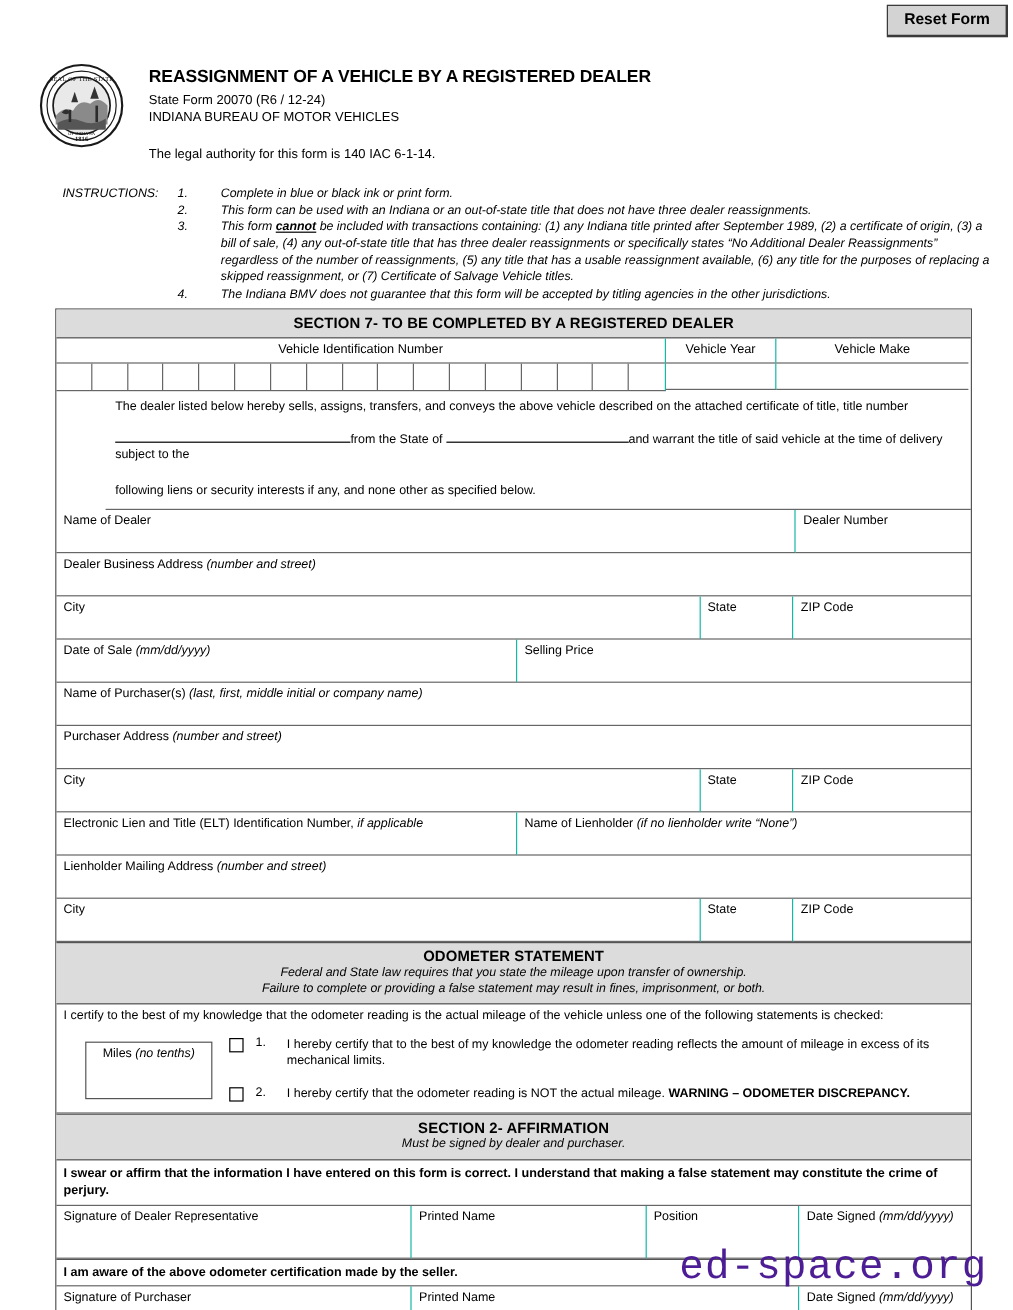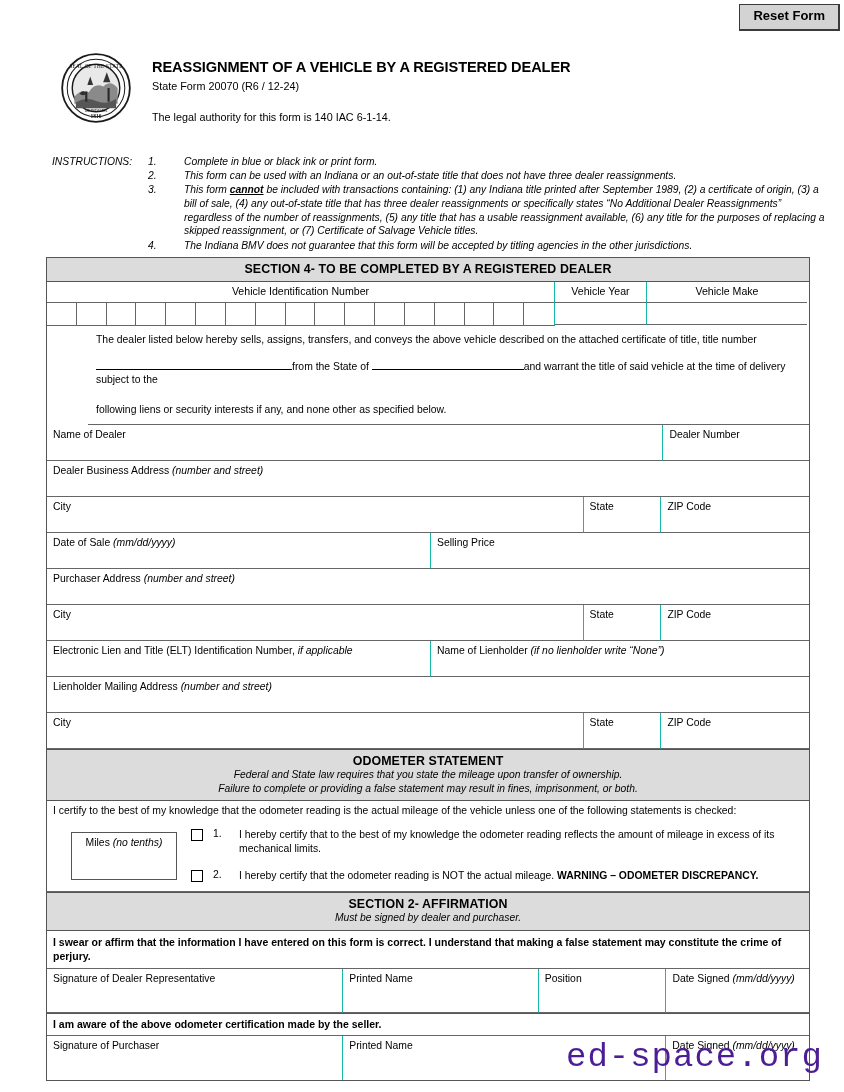--- a/index.html
+++ b/index.html
@@ -31,24 +31,24 @@
     border-right-width: 2px;
     border-bottom-width: 2px;
     color: #000;
     cursor: pointer;
     line-height: 1.15;
   }
 
   
   .header {
     position: absolute;
-    left: 60px; top: 50px;
+    left: 32px; top: 50px;
     width: 760px;
     display: flex;
-    align-items: center;
+    align-items: flex-start;
   }
   .seal {
     width: 72px; height: 76px;
     flex: 0 0 72px;
     margin-right: 20px;
     position: relative;
   }
   .head-text { padding-top: 6px; }
   .form-title {
     font-size: 14.6px;
@@ -248,20 +248,21 @@
       <rect x="66" y="50" width="3" height="19" fill="#2b2b2b"></rect>
       <path d="M27 58 q5 -7 10 0 q-5 4 -10 0z" fill="#2f2f2f"></path>
       <text x="50" y="22" font-size="7.2" font-family="Liberation Serif, serif" fill="#101010" text-anchor="middle" letter-spacing="0.4">SEAL OF THE STATE</text>
       <text x="50" y="91" font-size="7.6" font-family="Liberation Serif, serif" fill="#101010" text-anchor="middle" font-weight="bold">1816</text>
       <text x="50" y="84" font-size="5.4" font-family="Liberation Serif, serif" fill="#101010" text-anchor="middle">OF INDIANA</text>
     </svg>
   </div>
   <div class="head-text">
     <div class="form-title">REASSIGNMENT OF A VEHICLE BY A REGISTERED DEALER</div>
     <div class="form-sub">State Form 20070 (R6 / 12-24)</div>
+    <div class="form-sub">INDIANA BUREAU OF MOTOR VEHICLES</div>
     <div class="legal-auth">The legal authority for this form is 140 IAC 6-1-14.</div>
   </div>
 </div>
 
 <div class="instructions">
   <div class="instructions-label">INSTRUCTIONS:</div>
   <ul class="ins-list">
     <li>
       <span class="ins-num">1.</span>
       <span>Complete in blue or black ink or print form.</span>
@@ -276,21 +277,21 @@
     </li>
     <li>
       <span class="ins-num">4.</span>
       <span>The Indiana BMV does not guarantee that this form will be accepted by titling agencies in the other jurisdictions.</span>
     </li>
   </ul>
 </div>
 
 <div class="form">
 
-  <div class="band">SECTION 4- TO BE COMPLETED BY A REGISTERED DEALER</div>
+  <div class="band">SECTION 7- TO BE COMPLETED BY A REGISTERED DEALER</div>
 
   <div class="frow">
     <div class="cell vin-hdr" style="width:508px">Vehicle Identification Number</div>
     <div class="cell vin-hdr" style="width:92px">Vehicle Year</div>
     <div class="cell vin-hdr" style="width:160px">Vehicle Make</div>
   </div>
 
   <div class="frow">
     <div class="cell" style="width:508px;padding:0">
       <div class="vin-boxes" id="vin-boxes">
@@ -356,20 +357,26 @@
   <div class="frow">
     <div class="cell h-med" style="width:385px">
       <span class="lbl">Date of Sale</span>
       <span class="lbl it">(mm/dd/yyyy)</span>
     </div>
     <div class="cell h-med" style="width:379px">
       <span class="lbl">Selling Price</span>
     </div>
   </div>
 
+  <div class="frow">
+    <div class="cell h-med" style="width:764px">
+      <span class="lbl">Name of Purchaser(s)</span>
+      <span class="lbl it">(last, first, middle initial or company name)</span>
+    </div>
+  </div>
 
   <div class="frow">
     <div class="cell h-med" style="width:764px">
       <span class="lbl">Purchaser Address</span>
       <span class="lbl it">(number and street)</span>
     </div>
   </div>
 
   <div class="frow">
     <div class="cell h-med" style="width:538px">

